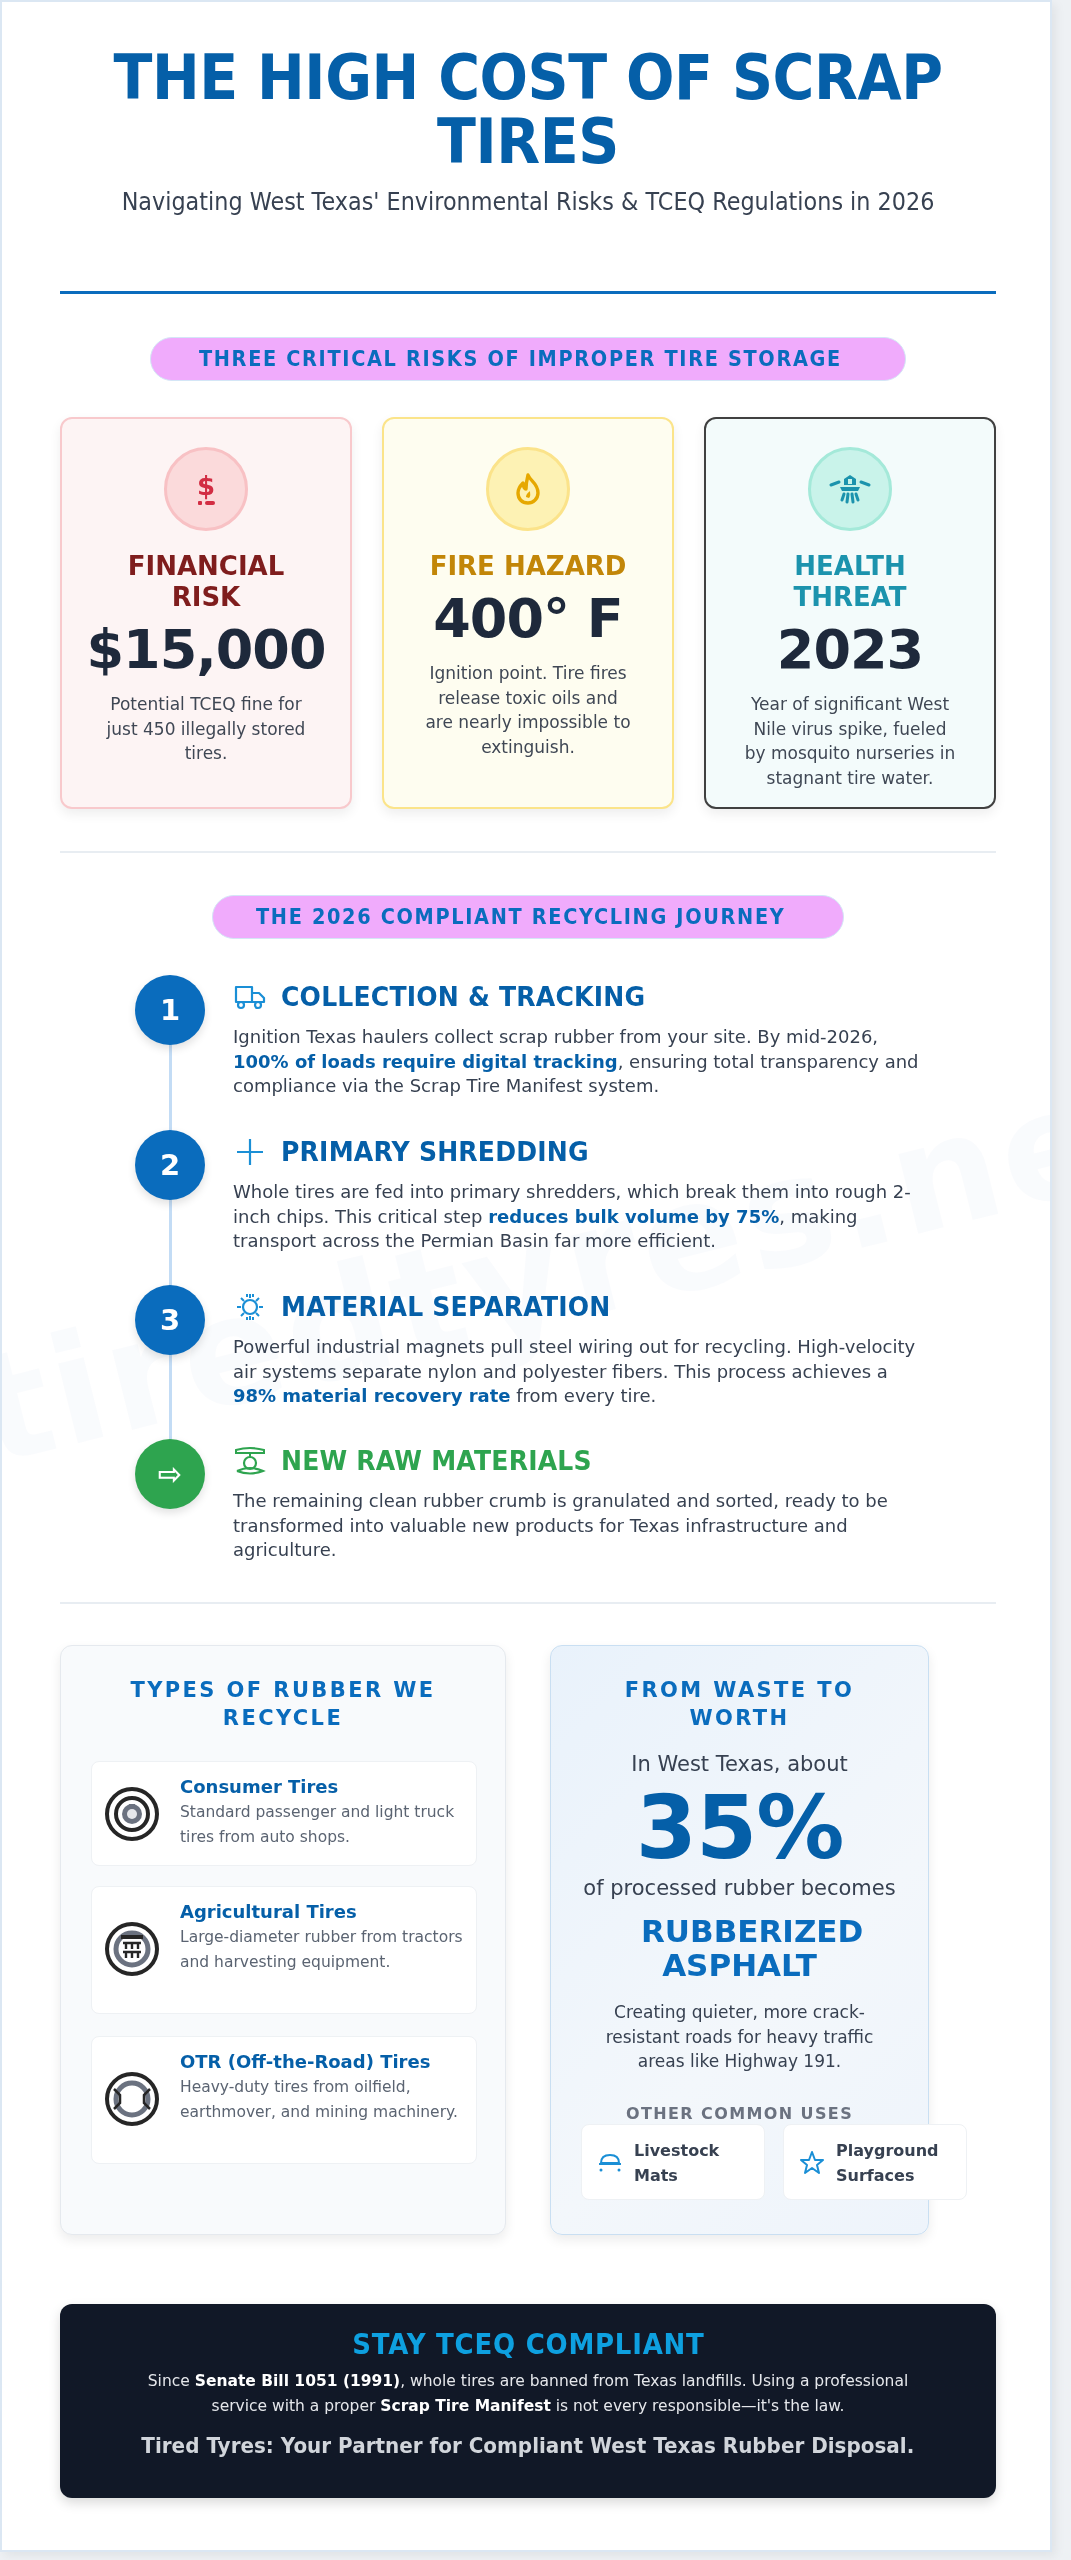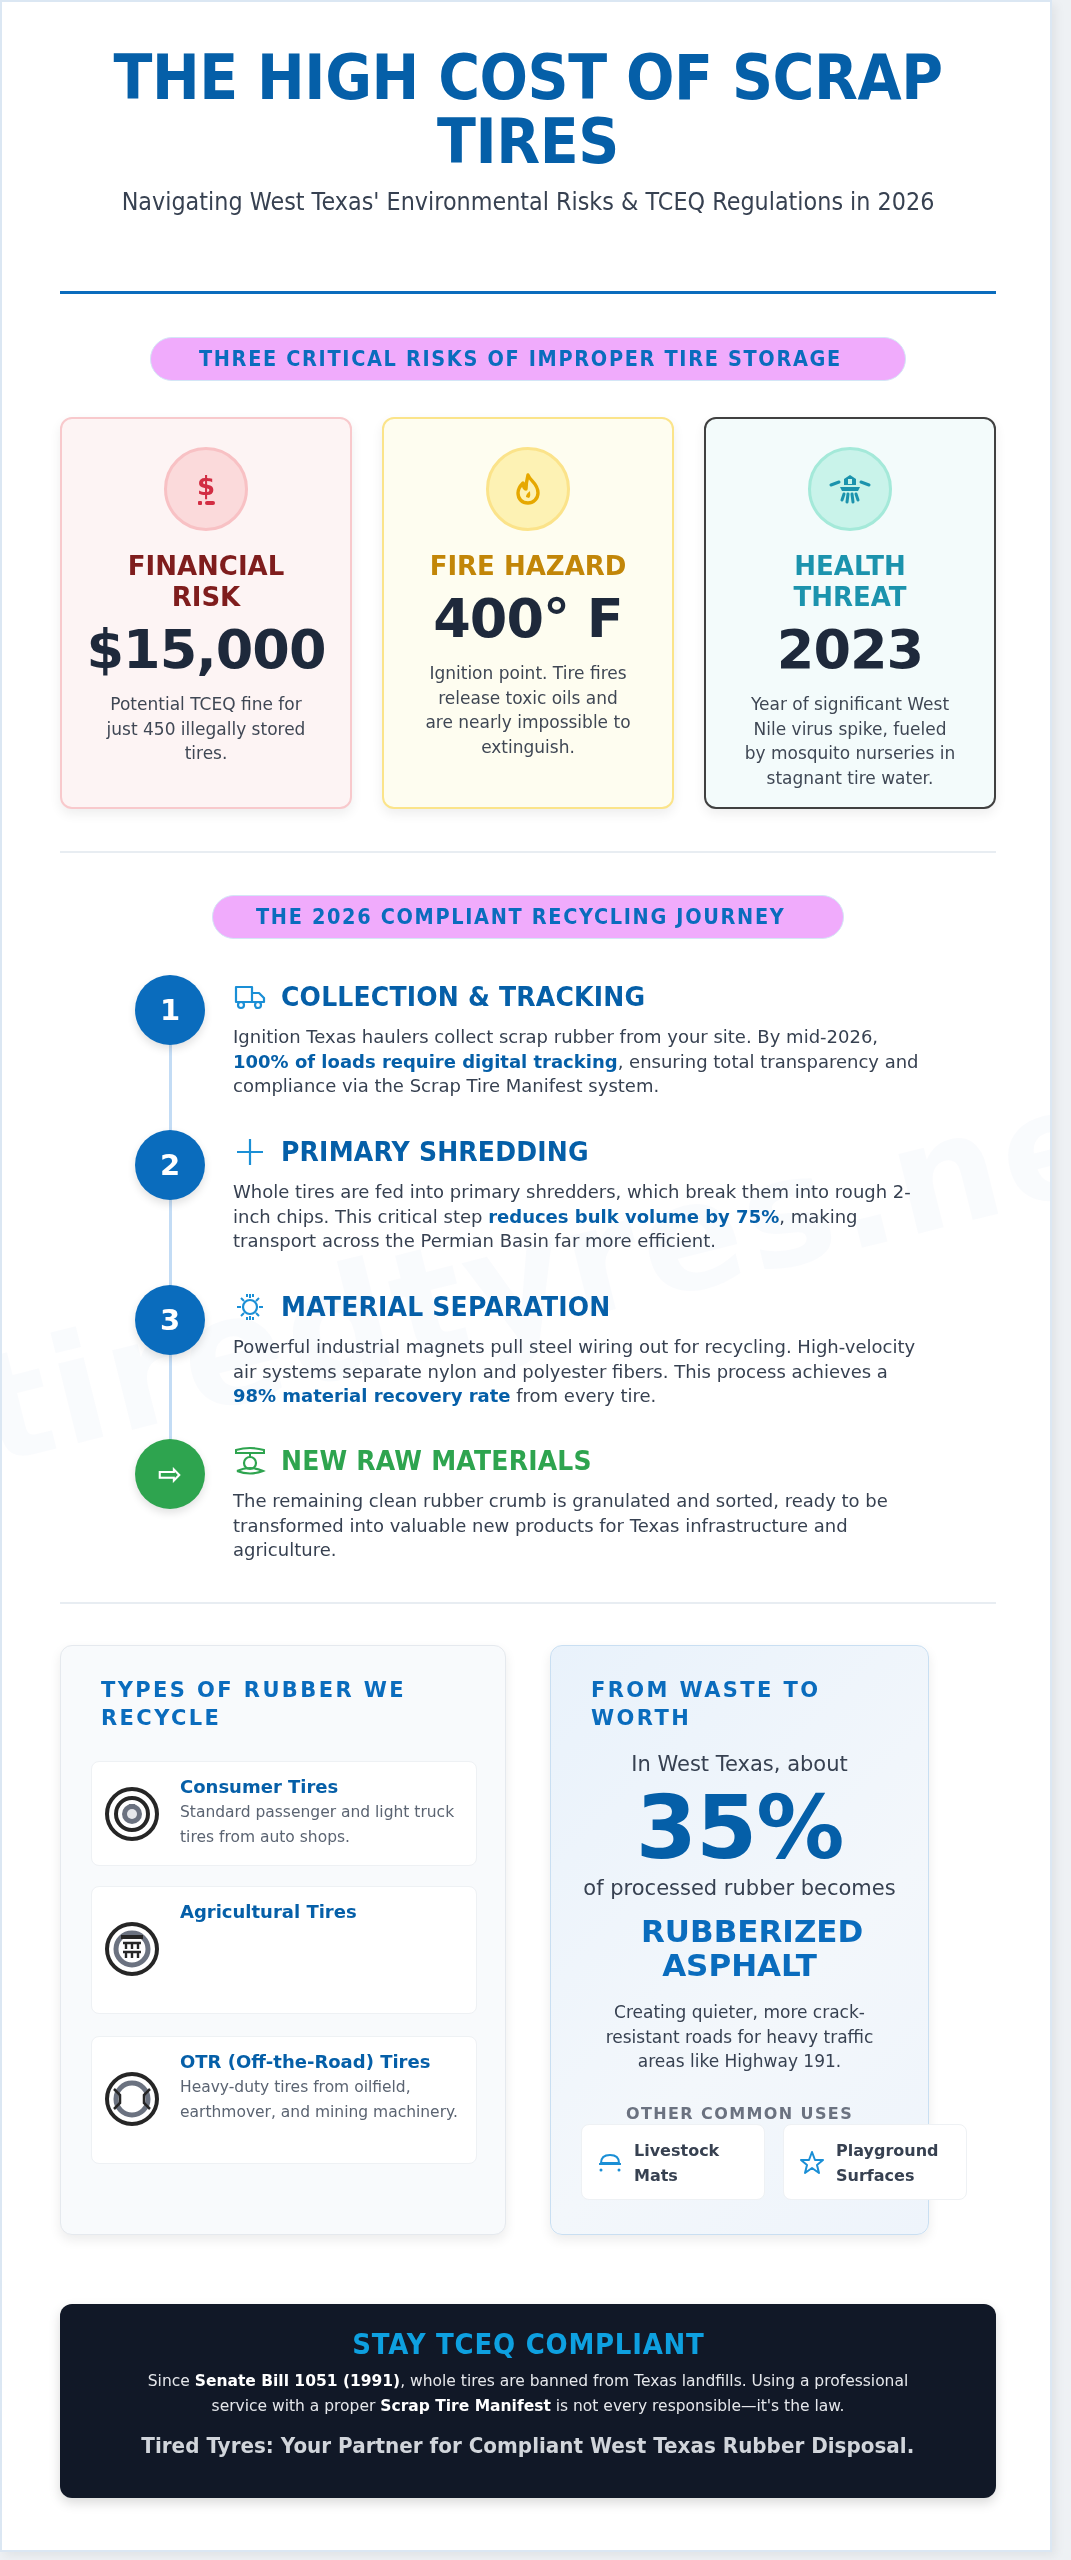--- a/index.html
+++ b/index.html
@@ -92,21 +92,21 @@
 
   
   .col-card {
     position: absolute; top: 1643px; height: 590px; border-radius: 12px;
     box-shadow: 0 5px 12px rgba(0,0,0,0.08);
   }
   .col-left { left: 58px; width: 446px; background: #f8fafc; border: 1.5px solid #e5e9ee; }
   .col-right { left: 548px; width: 379px; background: linear-gradient(135deg, #e9f2fb 0%, #f3f7fb 60%, #eef4fb 100%); border: 1.5px solid #c9dff2; }
 
   .col-title {
-    text-align: left; font-weight: bold; font-size: 21px; line-height: 28px;
+    text-align: center; font-weight: bold; font-size: 21px; line-height: 28px;
     color: #0a6cbd; letter-spacing: 2.4px; margin-top: 30px; padding: 0 40px;
   }
   .rubber-item {
     position: absolute; left: 30px; width: 386px; background: #ffffff;
     border: 1px solid #eef1f4; border-radius: 8px;
   }
   .rubber-icon { position: absolute; left: 12px; width: 56px; height: 56px; }
   .rubber-name { position: absolute; left: 88px; top: 14px; font-weight: bold; font-size: 18px; color: #055fa8; white-space: nowrap; }
   .rubber-desc { position: absolute; left: 88px; top: 38px; width: 290px; font-size: 15.5px; line-height: 24.5px; color: #5b6472; }
 
@@ -275,20 +275,21 @@
     </div>
 
     <div class="rubber-item" style="top:240px;height:128px;">
       <svg class="rubber-icon" style="top:34px;" viewBox="0 0 56 56">
           <circle cx="28" cy="28" r="25" fill="none" stroke="#262626" stroke-width="4"></circle>
           <circle cx="28" cy="28" r="16" fill="none" stroke="#6b7280" stroke-width="5"></circle>
           <rect x="17" y="14" width="22" height="4" fill="#262626"></rect>
           <path d="M19 22 L37 22 M19 31 L37 31 M22 22 L22 28 M28 22 L28 28 M34 22 L34 28 M22 31 L22 37 M28 31 L28 37 M34 31 L34 37" stroke="#262626" stroke-width="2.4"></path>
         </svg>
       <div class="rubber-name">Agricultural Tires</div>
+      <div class="rubber-desc">Large-diameter rubber from tractors and harvesting equipment.</div>
     </div>
 
     <div class="rubber-item" style="top:390px;height:128px;">
       <svg class="rubber-icon" style="top:34px;" viewBox="0 0 56 56">
           <circle cx="28" cy="28" r="25" fill="none" stroke="#262626" stroke-width="4"></circle>
           <circle cx="28" cy="28" r="16" fill="none" stroke="#6b7280" stroke-width="5"></circle>
           <path d="M10 18 L16 24 L16 32 L10 38 M46 18 L40 24 L40 32 L46 38" fill="none" stroke="#262626" stroke-width="2.5"></path>
         </svg>
       <div class="rubber-name">OTR (Off-the-Road) Tires</div>
       <div class="rubber-desc">Heavy-duty tires from oilfield, earthmover, and mining machinery.</div>

